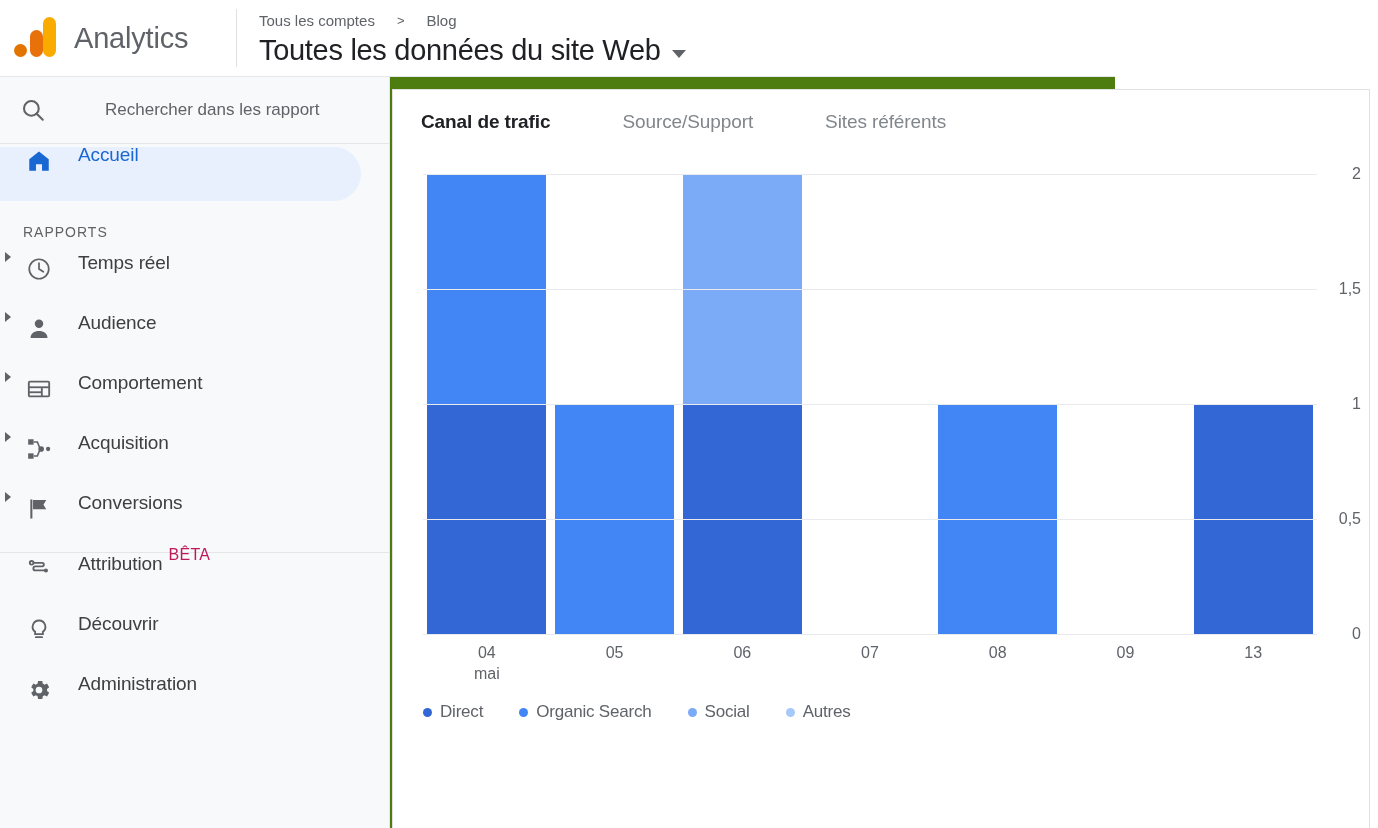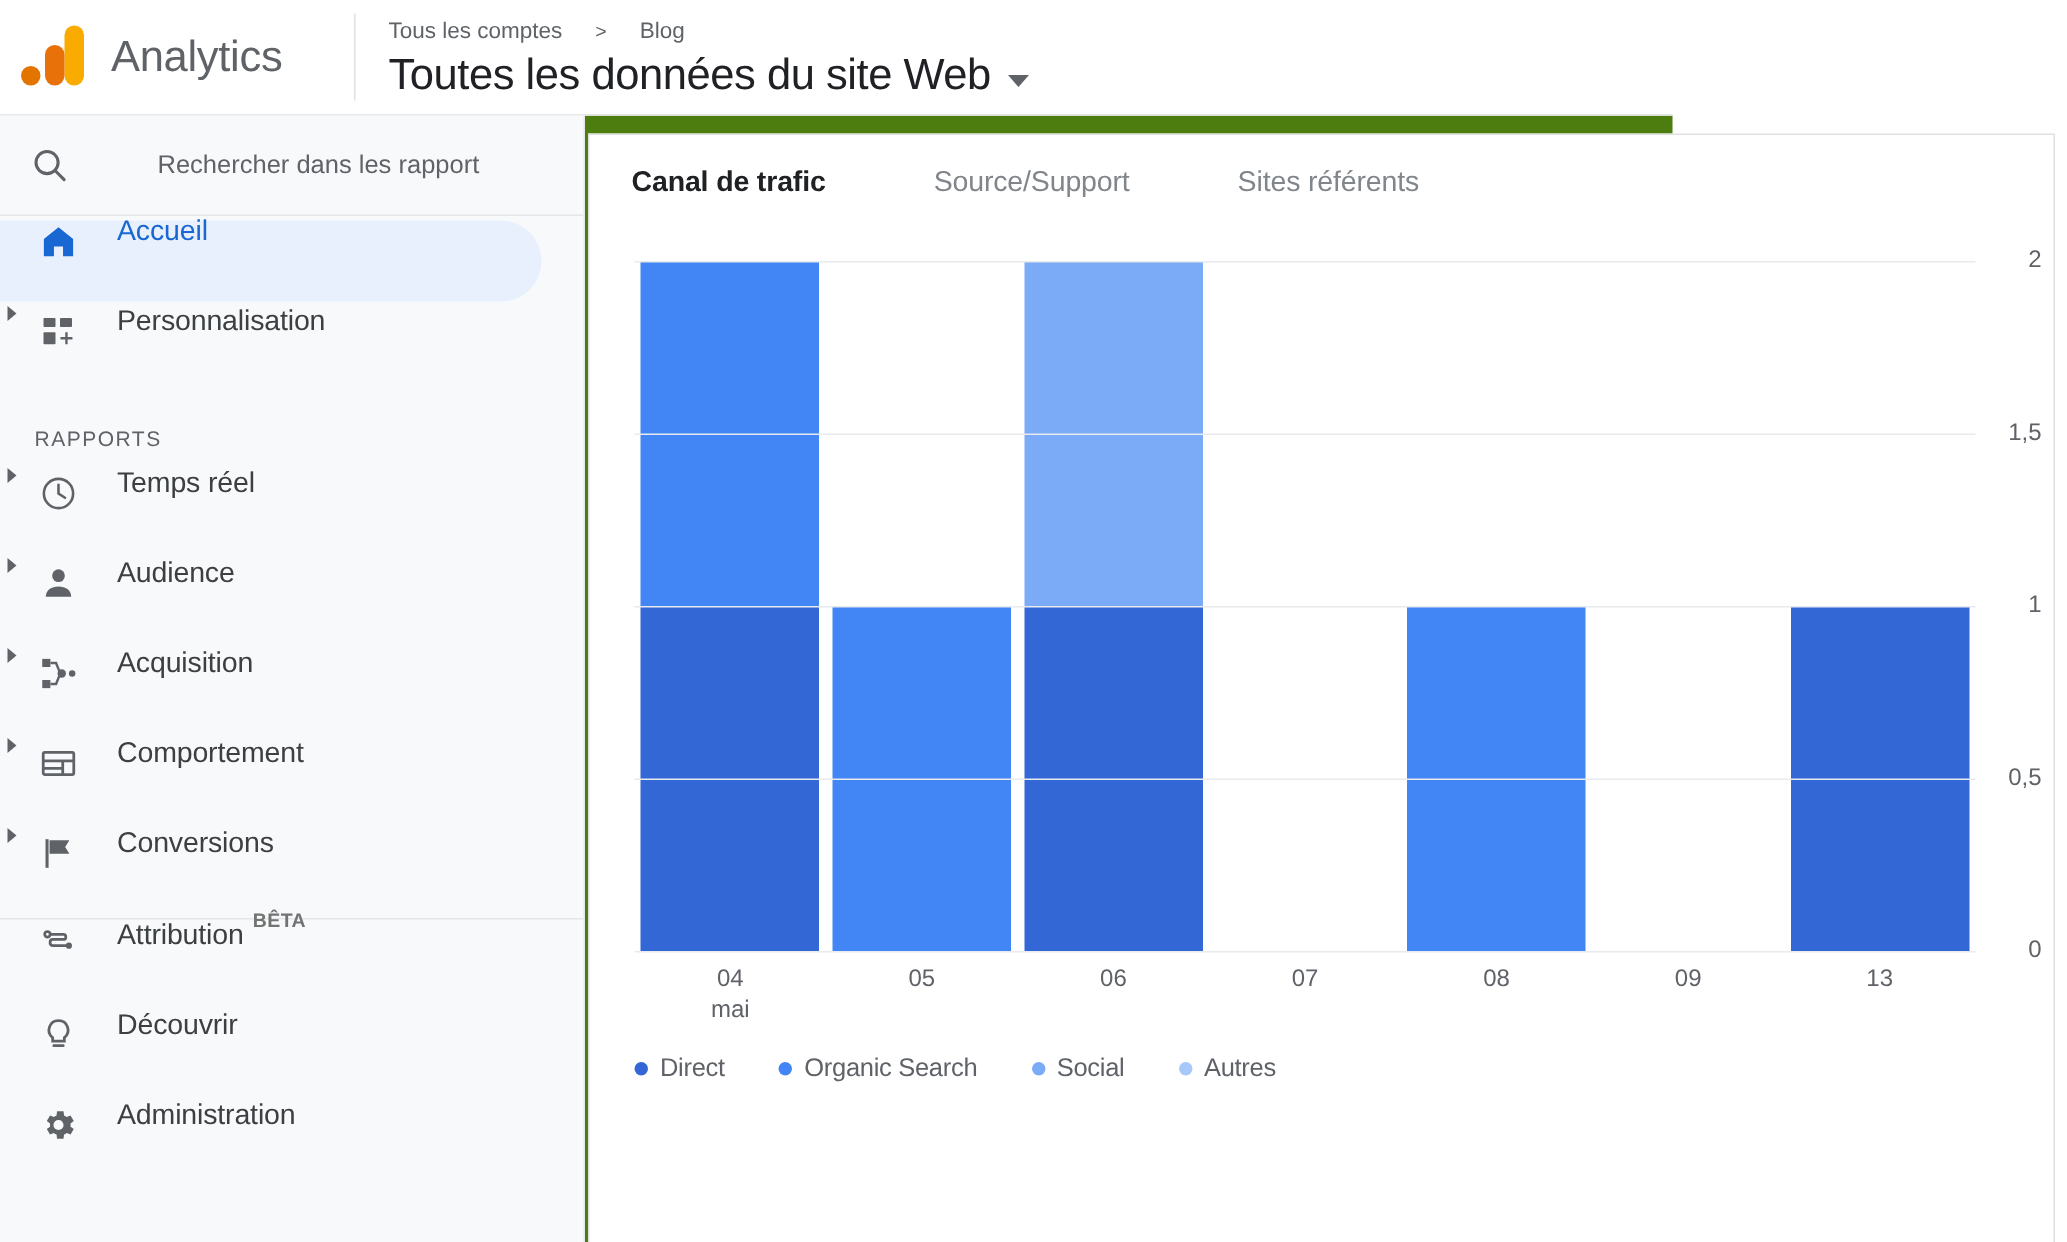--- a/index.html
+++ b/index.html
@@ -86,21 +86,21 @@
     margin-left: 78px; font-size: 19px; color: #3c4043; letter-spacing: -0.1px;
     display: flex; align-items: flex-start; gap: 2px;
   }
   .nav-item.active .pill {
     position: absolute; left: 0; top: 3px; height: 54px; width: 361px;
     background: #e8f0fe; border-radius: 0 27px 27px 0;
   }
   .nav-item.active .lbl { color: #1967d2; position: relative; }
   .nav-item.active .ico { z-index: 2; }
   .beta-tag {
-    font-size: 13px; color: #737373; font-weight: 700; letter-spacing: 0.3px;
+    font-size: 16px; color: #be185d; font-weight: 400; letter-spacing: 0.3px;
     position: relative; top: -7px; margin-left: 4px;
   }
   .section-label {
     font-size: 14px; color: #5f6368; letter-spacing: 1.0px;
     padding: 20px 0 12px 23px; font-weight: 400;
   }
   .sb-hr { height: 1px; background: #e4e6e8; width: 100%; }
 
   
   .main { flex: 1; background: #4d7c0f; padding: 12px 8px 0 2px; min-width: 0; }
@@ -191,32 +191,20 @@
       <div class="nav-item active">
         <div class="pill"></div>
         <span class="ico">
           <svg width="26" height="26" viewBox="0 0 24 24" fill="#1967d2">
             <path d="M12 3.2 3 10.4V21h6.2v-6h5.6v6H21V10.4z"></path>
           </svg>
         </span>
         <span class="lbl">Accueil</span>
       </div>
 
-      <div class="nav-item">
-        <span class="arrow"></span>
-        <span class="ico">
-          <svg width="24" height="24" viewBox="0 0 24 24" fill="#5f6368">
-            <rect x="2" y="3" width="8" height="6" rx="0.6"></rect>
-            <rect x="13" y="3" width="8" height="6" rx="0.6"></rect>
-            <rect x="2" y="12.5" width="8" height="8" rx="0.6"></rect>
-            <path d="M18 12.5v3.2h-3.2v1.6H18v3.2h1.6v-3.2h3.2v-1.6h-3.2v-3.2z" transform="translate(-1.5,0)"></path>
-          </svg>
-        </span>
-        <span class="lbl">Personnalisation</span>
-      </div>
 
       <div class="section-label">RAPPORTS</div>
 
       <div class="nav-item">
         <span class="arrow"></span>
         <span class="ico">
           <svg width="26" height="26" viewBox="0 0 24 24" fill="none" stroke="#5f6368" stroke-width="1.6">
             <circle cx="12" cy="12" r="9"></circle>
               <path d="M12 6.6V12l4 2.6" stroke-linecap="round"></path>
           </svg>
@@ -226,47 +214,47 @@
 
       <div class="nav-item">
         <span class="arrow"></span>
         <span class="ico">
           <svg width="26" height="26" viewBox="0 0 24 24" fill="#5f6368">
             <circle cx="12" cy="7.2" r="3.9"></circle>
             <path d="M4.2 20.2c0-4.3 3.5-6.4 7.8-6.4s7.8 2.1 7.8 6.4z"></path>
           </svg>
         </span>
         <span class="lbl">Audience</span>
+      </div>
+
+      <div class="nav-item">
+        <span class="arrow"></span>
+        <span class="ico">
+          <svg width="26" height="26" viewBox="0 0 24 24" fill="none" stroke="#5f6368" stroke-width="1.7">
+            <rect x="2.6" y="5.2" width="18.8" height="13.6" rx="1"></rect>
+            <line x1="2.6" y1="10.4" x2="21.4" y2="10.4"></line>
+            <line x1="2.6" y1="15" x2="14.6" y2="15"></line>
+            <line x1="14.6" y1="10.4" x2="14.6" y2="18.8"></line>
+          </svg>
+        </span>
+        <span class="lbl">Comportement</span>
       </div>
 
       <div class="nav-item">
         <span class="arrow"></span>
         <span class="ico">
           <svg width="26" height="26" viewBox="0 0 24 24" fill="#5f6368" stroke="#5f6368" stroke-width="1.5">
             <rect x="2" y="3" width="5" height="5" stroke="none"></rect>
             <rect x="2" y="16" width="5" height="5" stroke="none"></rect>
             <path d="M7 5.5h3.5L13 11.8M7 18.5h3.5L13 12.2" fill="none"></path>
             <circle cx="14" cy="12" r="2.6" stroke="none"></circle>
             <circle cx="20.4" cy="12" r="2" stroke="none"></circle>
           </svg>
         </span>
         <span class="lbl">Acquisition</span>
-      </div>
-
-      <div class="nav-item">
-        <span class="arrow"></span>
-        <span class="ico">
-          <svg width="26" height="26" viewBox="0 0 24 24" fill="none" stroke="#5f6368" stroke-width="1.7">
-            <rect x="2.6" y="5.2" width="18.8" height="13.6" rx="1"></rect>
-            <line x1="2.6" y1="10.4" x2="21.4" y2="10.4"></line>
-            <line x1="2.6" y1="15" x2="14.6" y2="15"></line>
-            <line x1="14.6" y1="10.4" x2="14.6" y2="18.8"></line>
-          </svg>
-        </span>
-        <span class="lbl">Comportement</span>
       </div>
 
       <div class="nav-item">
         <span class="arrow"></span>
         <span class="ico">
           <svg width="26" height="26" viewBox="0 0 24 24" fill="#5f6368">
             <rect x="4" y="3.2" width="1.9" height="17.6"></rect>
             <path d="M6.5 3.8h12.2l-2.6 4.2 2.6 4.2H6.5z"></path>
           </svg>
         </span>

